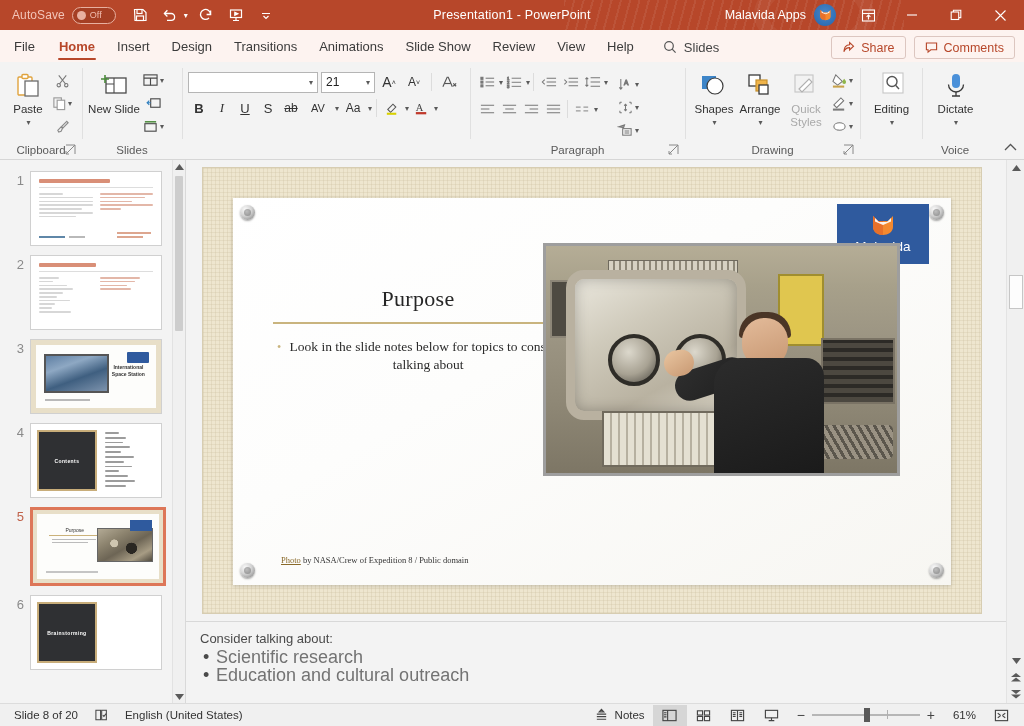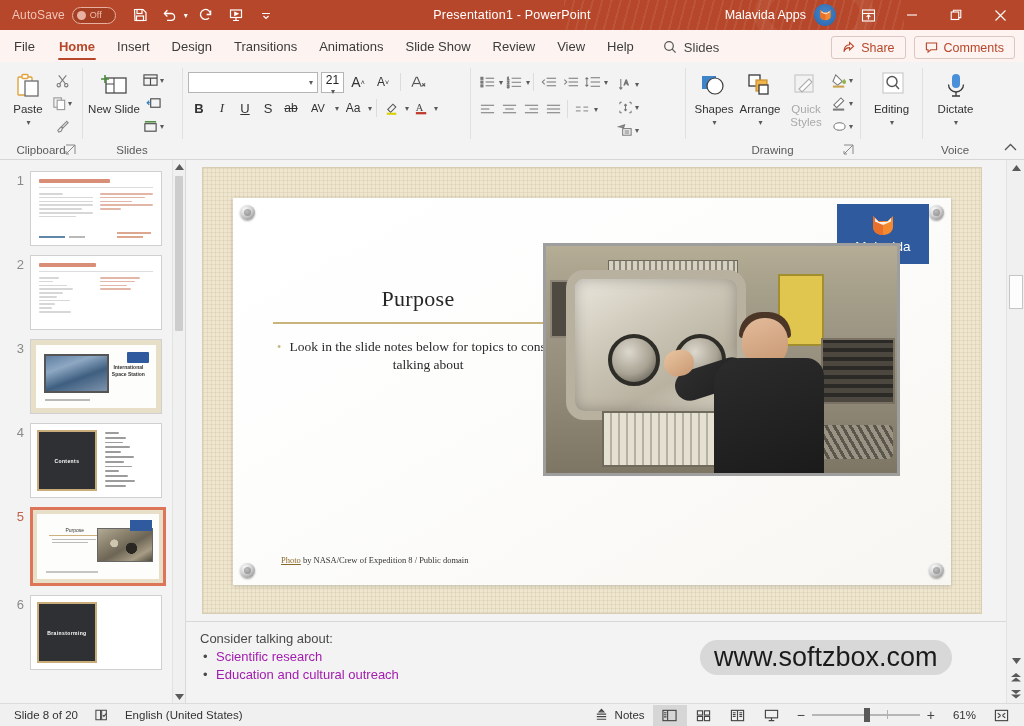--- a/index.html
+++ b/index.html
@@ -109,21 +109,21 @@
     padding:0 2px; border-radius:2px; color:#444;
   }
   .chev{ font-size:8px; color:#5a5a5a; margin-left:1px;}
   .fontrow1{ display:flex; align-items:center; gap:3px; }
   .fontrow2{ display:flex; align-items:center; gap:1px; margin-top:4px;}
   .finput{
     height:21px; border:1px solid #b5b5b5; background:#fff; display:flex; align-items:center;
     justify-content:space-between; padding:0 4px; font-size:12px; color:#222;
   }
   .fname{ width:130px; }
-  .fsize{ width:23px;flex-direction:column; }
+  .fsize{ width:54px; }
   .bbtn{ width:22px;height:22px; display:flex;align-items:center;justify-content:center;
     font-size:13px; color:#333; border-radius:2px;}
   .vsep{ width:1px; height:18px; background:#dcdcdc; margin:0 3px;}
   .pgrid{ display:flex; flex-direction:column; }
   .prow{ display:flex; align-items:center; gap:0px;}
   .ribbon-collapse{ position:absolute; right:6px; bottom:2px; color:#555; }
 
   
   .main{ flex:1; display:flex; min-height:0; position:relative; background:#f3f3f3;}
 
@@ -317,21 +317,21 @@
     border-radius:5px;
   }
 
   
   .notes{
     height:82px; flex:0 0 82px; background:#f3f3f3; border-top:1px solid #d8d8d8;
     position:relative; padding:8px 16px 0 14px; overflow:hidden;margin-top:38px;
   }
   .notes .nline{ font-size:13px; color:#4a4a4a; line-height:18px;}
   .notes ul{ list-style:none; }
-  .notes li{ font-size:13px; color:#a21caf; line-height:18px; padding-left:16px; position:relative;}
+  .notes li{ font-size:18px; color:#737373; line-height:18px; padding-left:16px; position:relative;}
   .notes li::before{ content:"•"; position:absolute; left:3px; color:#4a4a4a; }
   .watermark{
     position:absolute; left:514px; top:18px; font-size:27px; color:#1b1b1b;
     background:rgba(210,210,210,.85); padding:2px 14px; border-radius:18px; white-space:nowrap;
   }
 
   
   .rightbar{
     width:18px; flex:0 0 18px; background:#f0f0f0; position:relative; border-left:1px solid #e3e3e3;
   }
@@ -712,20 +712,28 @@
           </div>
           <div class="sbtn">
             <svg width="17" height="15" viewBox="0 0 18 16" stroke="#777" stroke-width="1.1" fill="none">
               <path d="M2 4 8 2l-1 3z" fill="#999"></path>
                 <rect x="6" y="6" width="9" height="7"></rect>
                 <path d="M8 8.5h5M8 10.7h5"></path>
             </svg>
             <span class="chev">▾</span>
           </div>
         </div>
+      </div>
+      <div class="gname">
+        <span>Paragraph</span>
+        <svg class="dlg" viewBox="0 0 12 12" fill="none" stroke="#888" stroke-width="1">
+          <path d="M1 1h9v9"></path>
+            <path d="M1 10 10 1"></path>
+            <path d="M1 7v3h3"></path>
+        </svg>
       </div>
     </div>
 
     <div class="rgroup" style="width:175px">
       <div class="body">
         <div class="bigbtn">
           <span class="ic">
             <svg width="30" height="28" viewBox="0 0 30 28">
               <rect x="3" y="4" width="14" height="13" fill="#3d85c8"></rect>
               <circle cx="16" cy="14" r="8" fill="#fff" stroke="#3a3a3a" stroke-width="1.2"></circle>
@@ -1040,21 +1048,20 @@
           </div>
         </div>
       </div>
 
       <div class="notes">
         <div class="nline">Consider talking about:</div>
         <ul>
           <li>Scientific research</li>
           <li>Education and cultural outreach</li>
         </ul>
-        <div class="watermark">www.softzbox.com</div>
       </div>
     </div>
 
     <div class="rightbar">
       <div class="rbtn">
         <svg width="9" height="7" viewBox="0 0 9 7" fill="#5a5a5a">
             <path d="M4.5 0 9 6H0z"></path>
           </svg>
       </div>
       <div class="rtrack">

